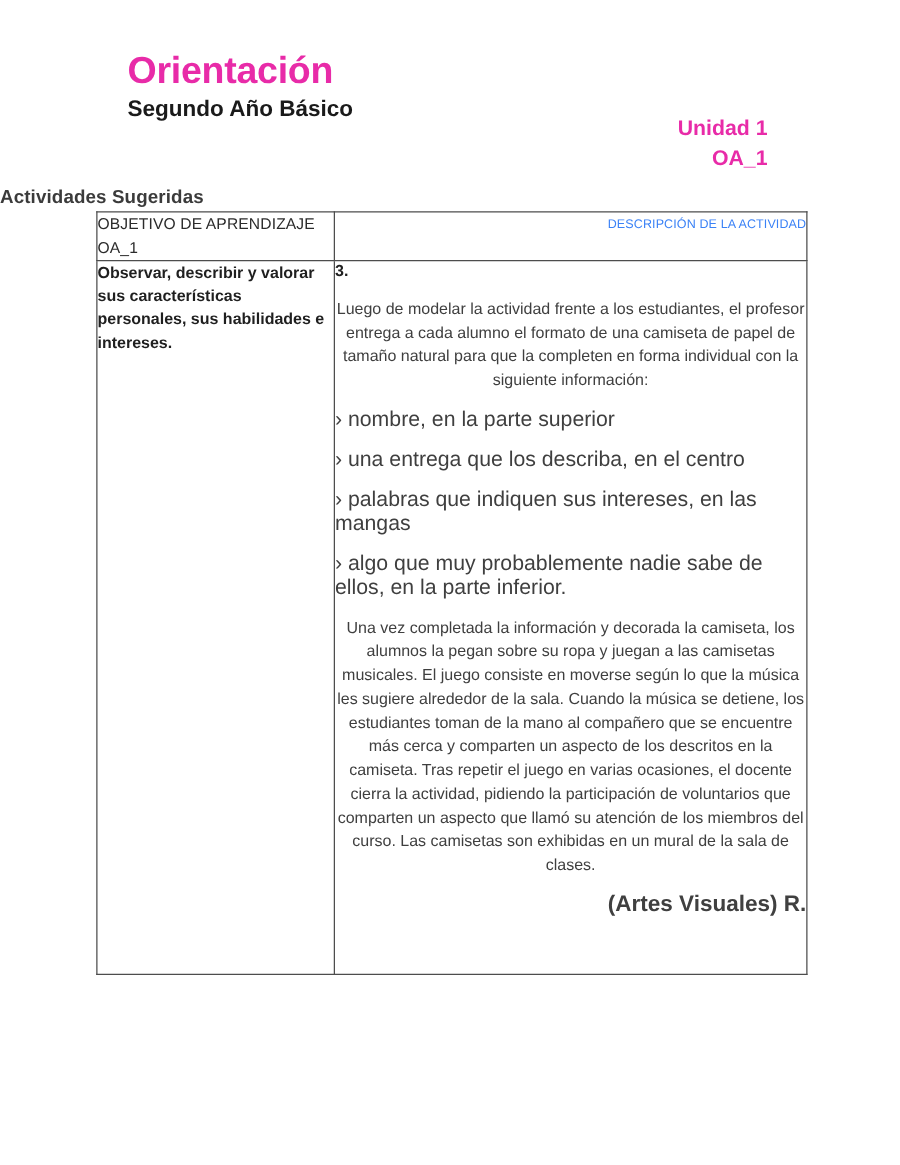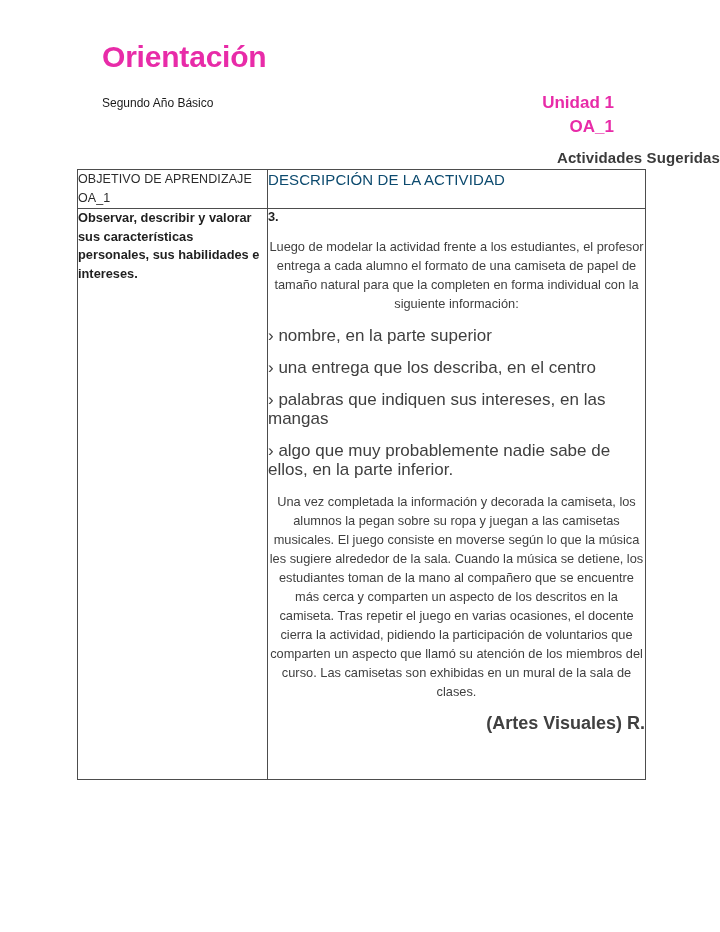--- a/index.html
+++ b/index.html
@@ -39,25 +39,25 @@
   }
   .subject-title {
     font-size: 30px;
     font-weight: bold;
     line-height: 34px;
     letter-spacing: -0.2px;
     margin: 0;
     white-space: nowrap;
   }
   .grade-title {
-    font-size: 12px;
-    font-weight: normal;
+    font-size: 18px;
+    font-weight: bold;
     line-height: 22px;
     color: #1a1a1a;
-    margin: 18px 0 0 0;
+    margin: 2px 0 0 0;
     white-space: nowrap;
   }
   .header-right {
     position: absolute;
     right: 106px;
     top: 14px;
     text-align: right;
     margin-top: 37px;
   }
   .unit-label,
@@ -68,21 +68,21 @@
     white-space: nowrap;
     display: block;
   }
 
   
   .section-title {
     position: absolute;
     left: 0;
     top: 149px;
     width: 720px;
-    text-align: right;
+    text-align: left;
     font-size: 15px;
     font-weight: bold;
     color: #3b3b3b;
     letter-spacing: 0.1px;
   }
 
   
   .activities-table {
     position: absolute;
     left: 77px;
@@ -104,25 +104,25 @@
     padding: 8px 8px 10px 8px;
     font-size: 12.5px;
     font-weight: normal;
     text-align: left;
     line-height: 19px;
     color: #2b2b2b;
     letter-spacing: 0.1px;
   }
   .th-description {
     padding: 8px 8px 10px 8px;
-    font-size: 15px;
+    font-size: 10px;
     font-weight: normal;
-    text-align: left;
-    line-height: 19px;
-    color: #0c4a6e;
+    text-align: right;
+    line-height: 19px;
+    color: #3b82f6;
     letter-spacing: 0.1px;
   }
 
   .td-objective {
     padding: 10px 10px 14px 8px;
     height: 570px;
   }
   .objective-text {
     font-size: 12.8px;
     font-weight: bold;

